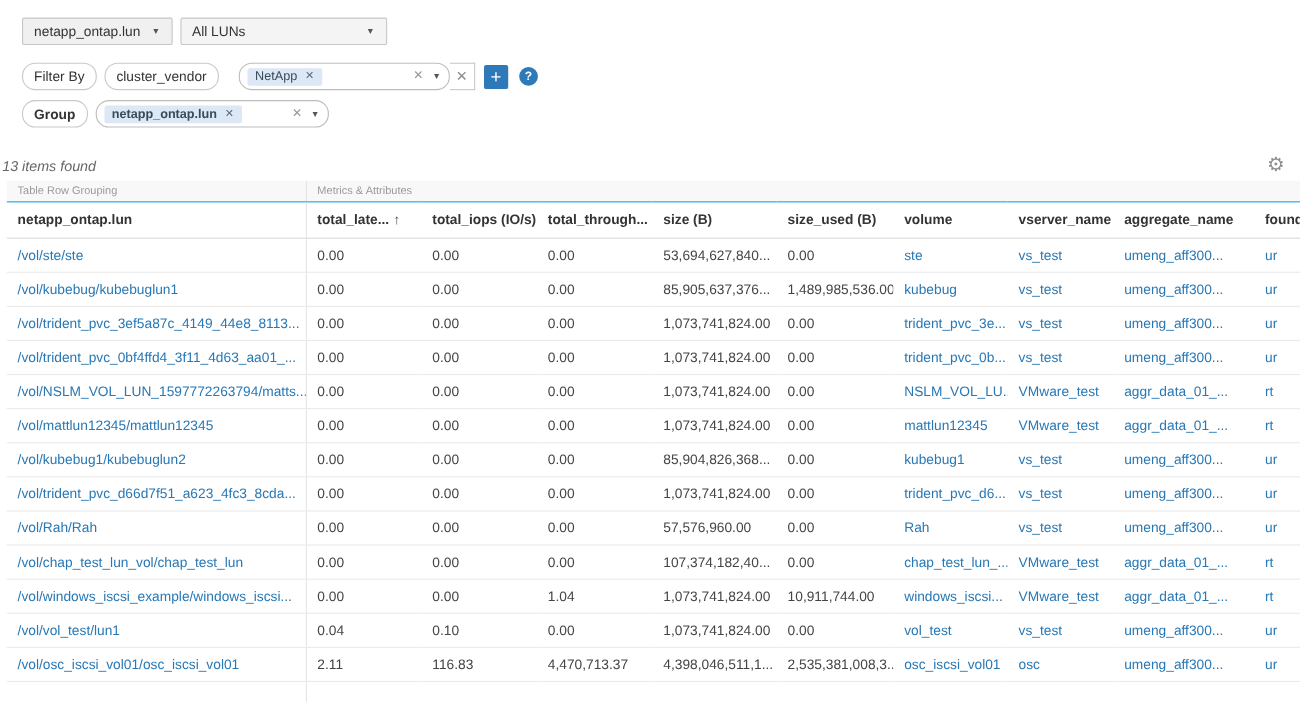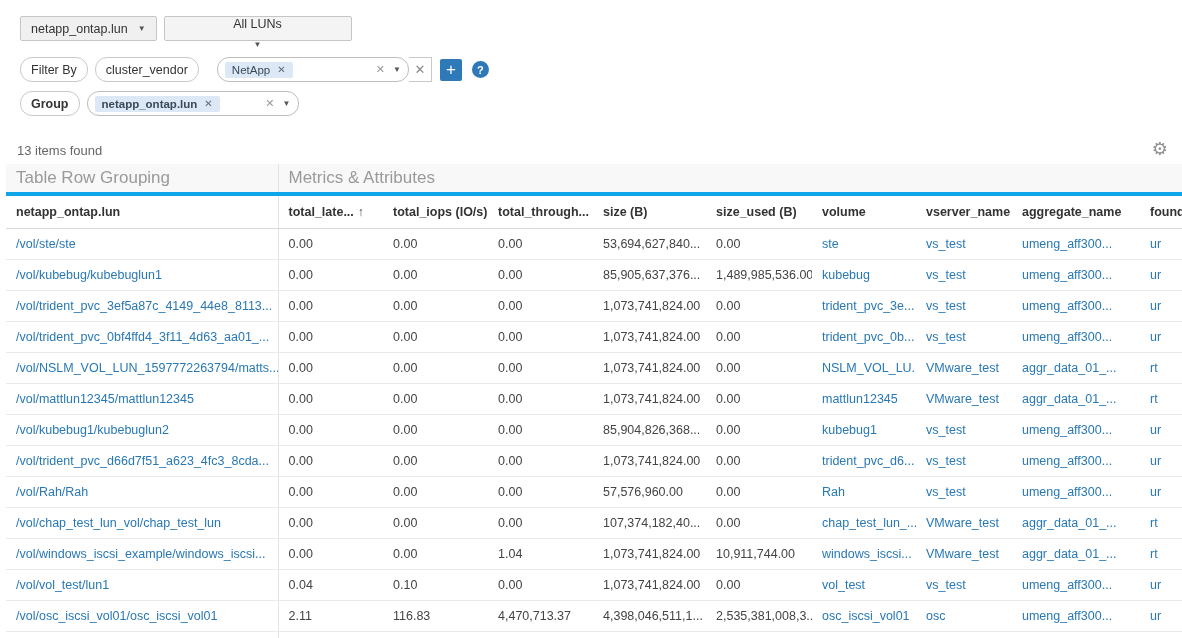--- a/index.html
+++ b/index.html
@@ -8,21 +8,21 @@
 
   .controls { padding: 16px 0 0 20px; }
   .ctl-row { display: flex; align-items: center; }
   .row2 { margin-top: 16px; }
   .row3 { margin-top: 9px; font-weight: bold; }
 
   .dropdown-btn { display: inline-flex; align-items: center; gap: 10px; height: 25px;
     background: #f0f0f0; border: 1px solid #c6c6c6; border-radius: 2px;
     padding: 0 10px; font-size: 12.5px; color: #333; cursor: pointer; }
   .dropdown-wide { width: 188px; justify-content: space-between; margin-left: 7px;
-    background: #f4f4f4; flex-direction: column; }
+    background: #f4f4f4; }
   .caret { font-size: 8px; color: #555; line-height: 1; }
 
   .label-box { display: inline-flex; align-items: center; height: 25px;
     border: 1px solid #c9c9c9; border-radius: 12px; background: #fff;
     padding: 0 10px; font-size: 12.5px; color: #333; cursor: pointer; margin-right: 7px; }
 
   .combo { display: inline-flex; align-items: center; height: 25px; background: #fff;
     border: 1px solid #bdbdbd; border-radius: 12px; padding: 0 7px; }
   .combo-filter { width: 192px; }
   .combo-group  { width: 212px; }
@@ -36,30 +36,30 @@
     width: 23px; height: 25px; border: 1px solid #c9c9c9; border-left: none;
     color: #8a8a8a; font-size: 13px; cursor: pointer; background: #fff; }
   .add-btn { display: inline-flex; align-items: center; justify-content: center;
     width: 22px; height: 22px; margin-left: 8px; background: #2e79b8; color: #fff;
     border-radius: 2px; font-size: 17px; line-height: 1; cursor: pointer; }
   .help-icon { display: inline-flex; align-items: center; justify-content: center;
     width: 17px; height: 17px; margin-left: 10px; background: #2e79b8; color: #fff;
     border-radius: 50%; font-size: 11px; font-weight: bold; cursor: pointer; }
 
   .status-row { display: flex; justify-content: space-between; align-items: flex-end;
-    margin-top: 24px; padding: 0 14px 0 17px; }
+    margin-top: 24px; padding: 0 14px 0 2px; font-style: italic; }
   .items-found { font-size: 13px; color: #666; }
   .gear { font-size: 18px; color: #909090; cursor: pointer; line-height: 1; }
 
   .table-wrap { margin: 6px 0 0 6px; width: 1176px; overflow: hidden; }
   table { border-collapse: collapse; table-layout: fixed; width: 1214px; }
   th, td { text-align: left; padding: 8px 10px; font-size: 12.5px;
     white-space: nowrap; overflow: hidden; }
-  tr.group-row th { font-size: 17px; font-weight: normal; color: #9a9a9a;
-    background: #f8f8f8; padding: 4px 10px; border-bottom: 4px solid #0ea5e9; }
+  tr.group-row th { font-size: 10px; font-weight: normal; color: #9a9a9a;
+    background: #f8f8f8; padding: 4px 10px; border-bottom: 1px solid #0ea5e9; }
   tr.cols-row th { font-weight: bold; color: #333; padding: 9px 10px;
     border-bottom: 1px solid #d9d9d9; cursor: pointer; }
   tbody td { border-bottom: 1px solid #eaeaea; color: #444; }
   th.c0, td.c0 { border-right: 1px solid #e4e4e4; }
   .sort { color: #444; font-size: 12px; margin-left: 4px; }
   .link { color: #2878b5; cursor: pointer; }
   tr.empty-row td { height: 22px; padding: 0 10px; border-bottom: 1px solid #e6e6e6; }
 </style>
 </head>
 <body>

